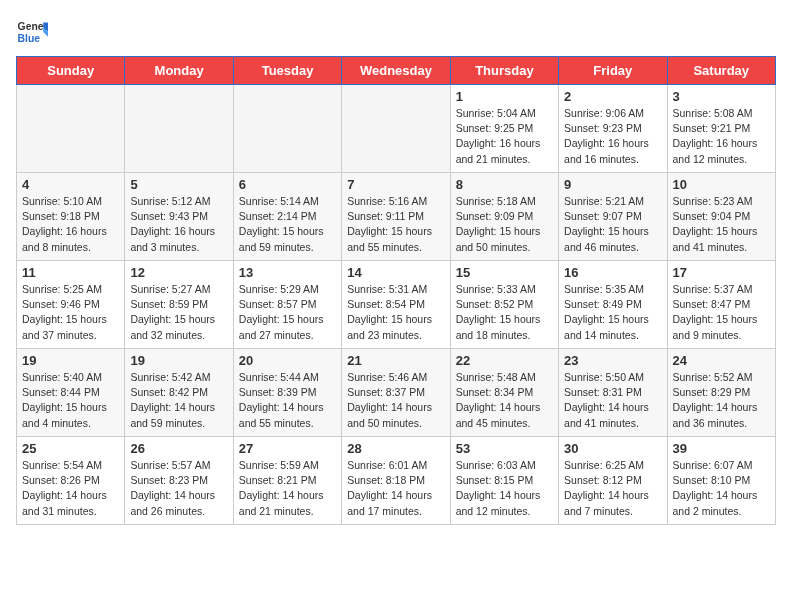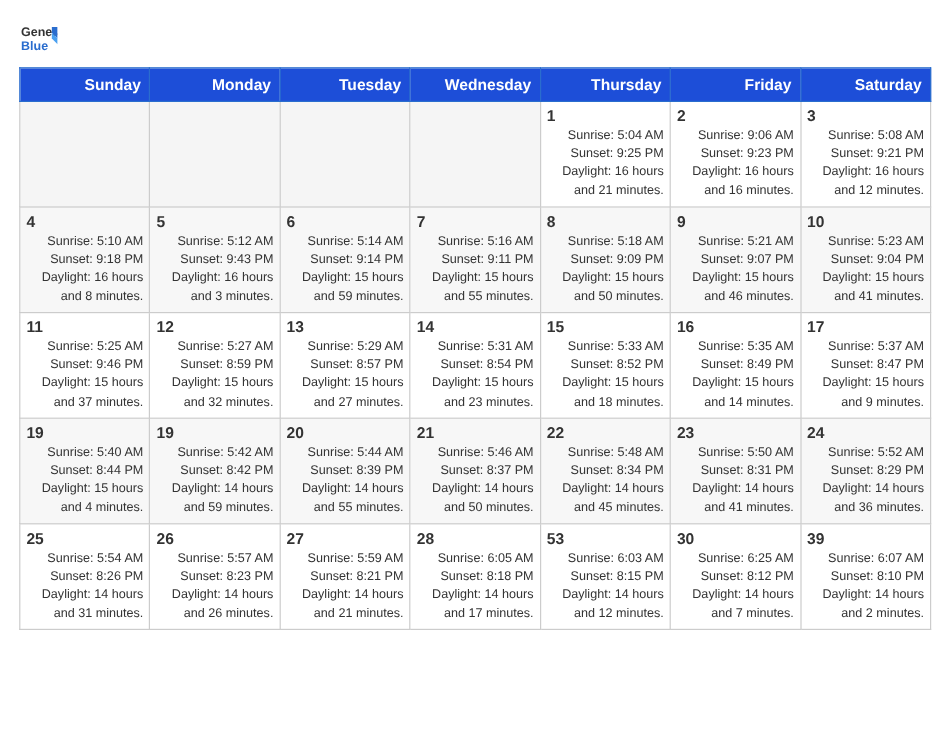--- a/index.html
+++ b/index.html
@@ -36,23 +36,23 @@
     .calendar-subtitle {
       font-size: 16px;
       color: #555;
     }
     table {
       width: 100%;
       border-collapse: collapse;
       table-layout: fixed;
     }
     th {
-      background-color: #1d4ed8;
+      background-color: #ef4444;
       color: #fff;
-      text-align: right;
+      text-align: center;
       padding: 6px 7px;
       font-size: 13px;
       font-weight: bold;
       border: 1px solid #2a6dce;
     }
     td {
       border: 1px solid #ccc;
       vertical-align: top;
       padding: 4px 5px;
       font-size: 11px;
@@ -66,21 +66,20 @@
     .day-number {
       font-size: 13px;
       font-weight: bold;
       display: block;
       margin-bottom: 2px;
     }
     .day-info {
       font-size: 10.5px;
       line-height: 1.45;
       color: #333;
-      text-align: right;
     }
     tr:nth-child(odd) td:not(.empty) {
     }
     .week-row-alt td:not(.empty) {
       background: #f7f7f7;
     }
   </style>
 </head>
 <body>
 
@@ -150,21 +149,21 @@
         <td>
           <span class="day-number">5</span>
           <div class="day-info">Sunrise: 5:12 AM
 Sunset: 9:43 PM
 Daylight: 16 hours
 and 3 minutes.</div>
         </td>
         <td>
           <span class="day-number">6</span>
           <div class="day-info">Sunrise: 5:14 AM
-Sunset: 9:14 PM
+Sunset: 2:14 PM
 Daylight: 15 hours
 and 59 minutes.</div>
         </td>
         <td>
           <span class="day-number">7</span>
           <div class="day-info">Sunrise: 5:16 AM
 Sunset: 9:11 PM
 Daylight: 15 hours
 and 55 minutes.</div>
         </td>
@@ -309,21 +308,21 @@
         </td>
         <td>
           <span class="day-number">27</span>
           <div class="day-info">Sunrise: 5:59 AM
 Sunset: 8:21 PM
 Daylight: 14 hours
 and 21 minutes.</div>
         </td>
         <td>
           <span class="day-number">28</span>
-          <div class="day-info">Sunrise: 6:05 AM
+          <div class="day-info">Sunrise: 6:01 AM
 Sunset: 8:18 PM
 Daylight: 14 hours
 and 17 minutes.</div>
         </td>
         <td>
           <span class="day-number">53</span>
           <div class="day-info">Sunrise: 6:03 AM
 Sunset: 8:15 PM
 Daylight: 14 hours
 and 12 minutes.</div>

